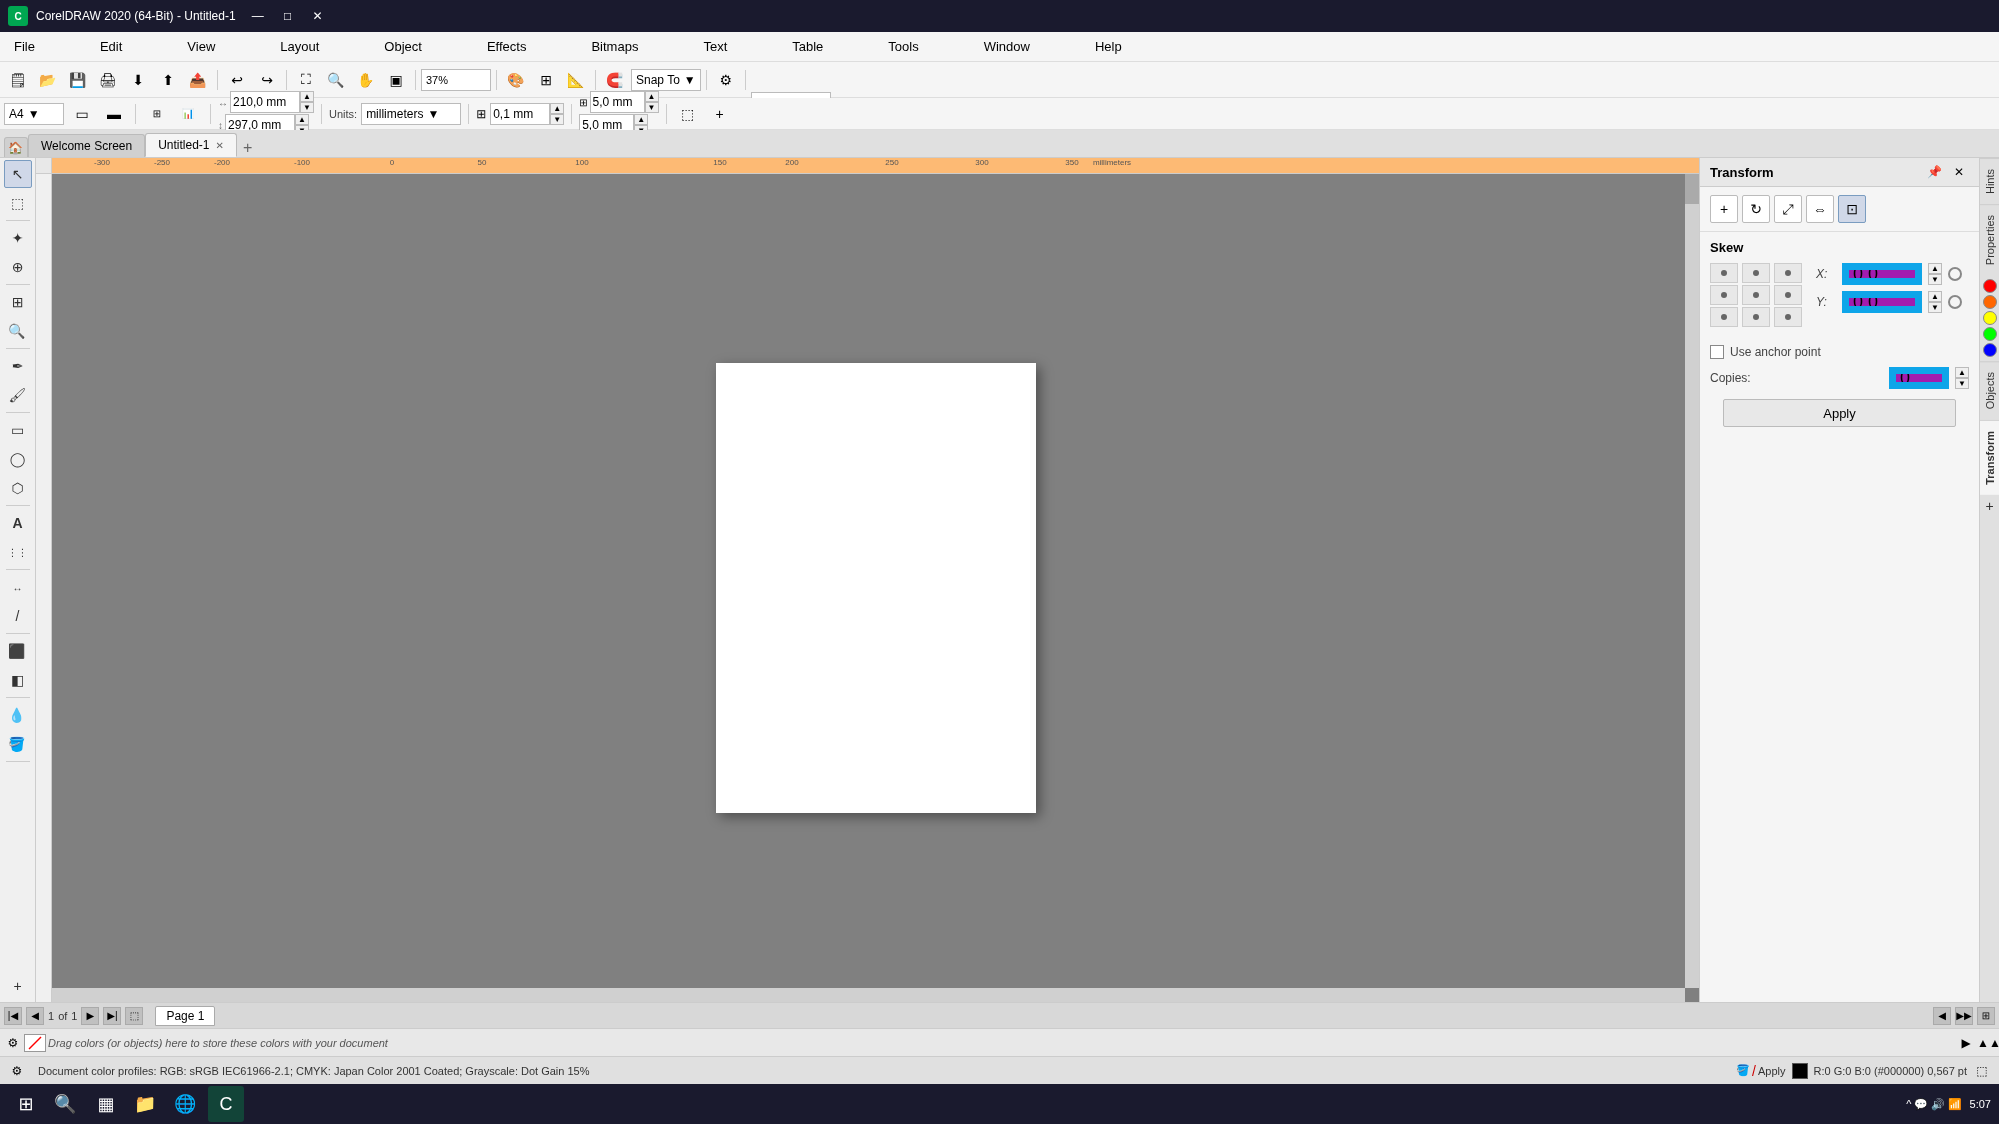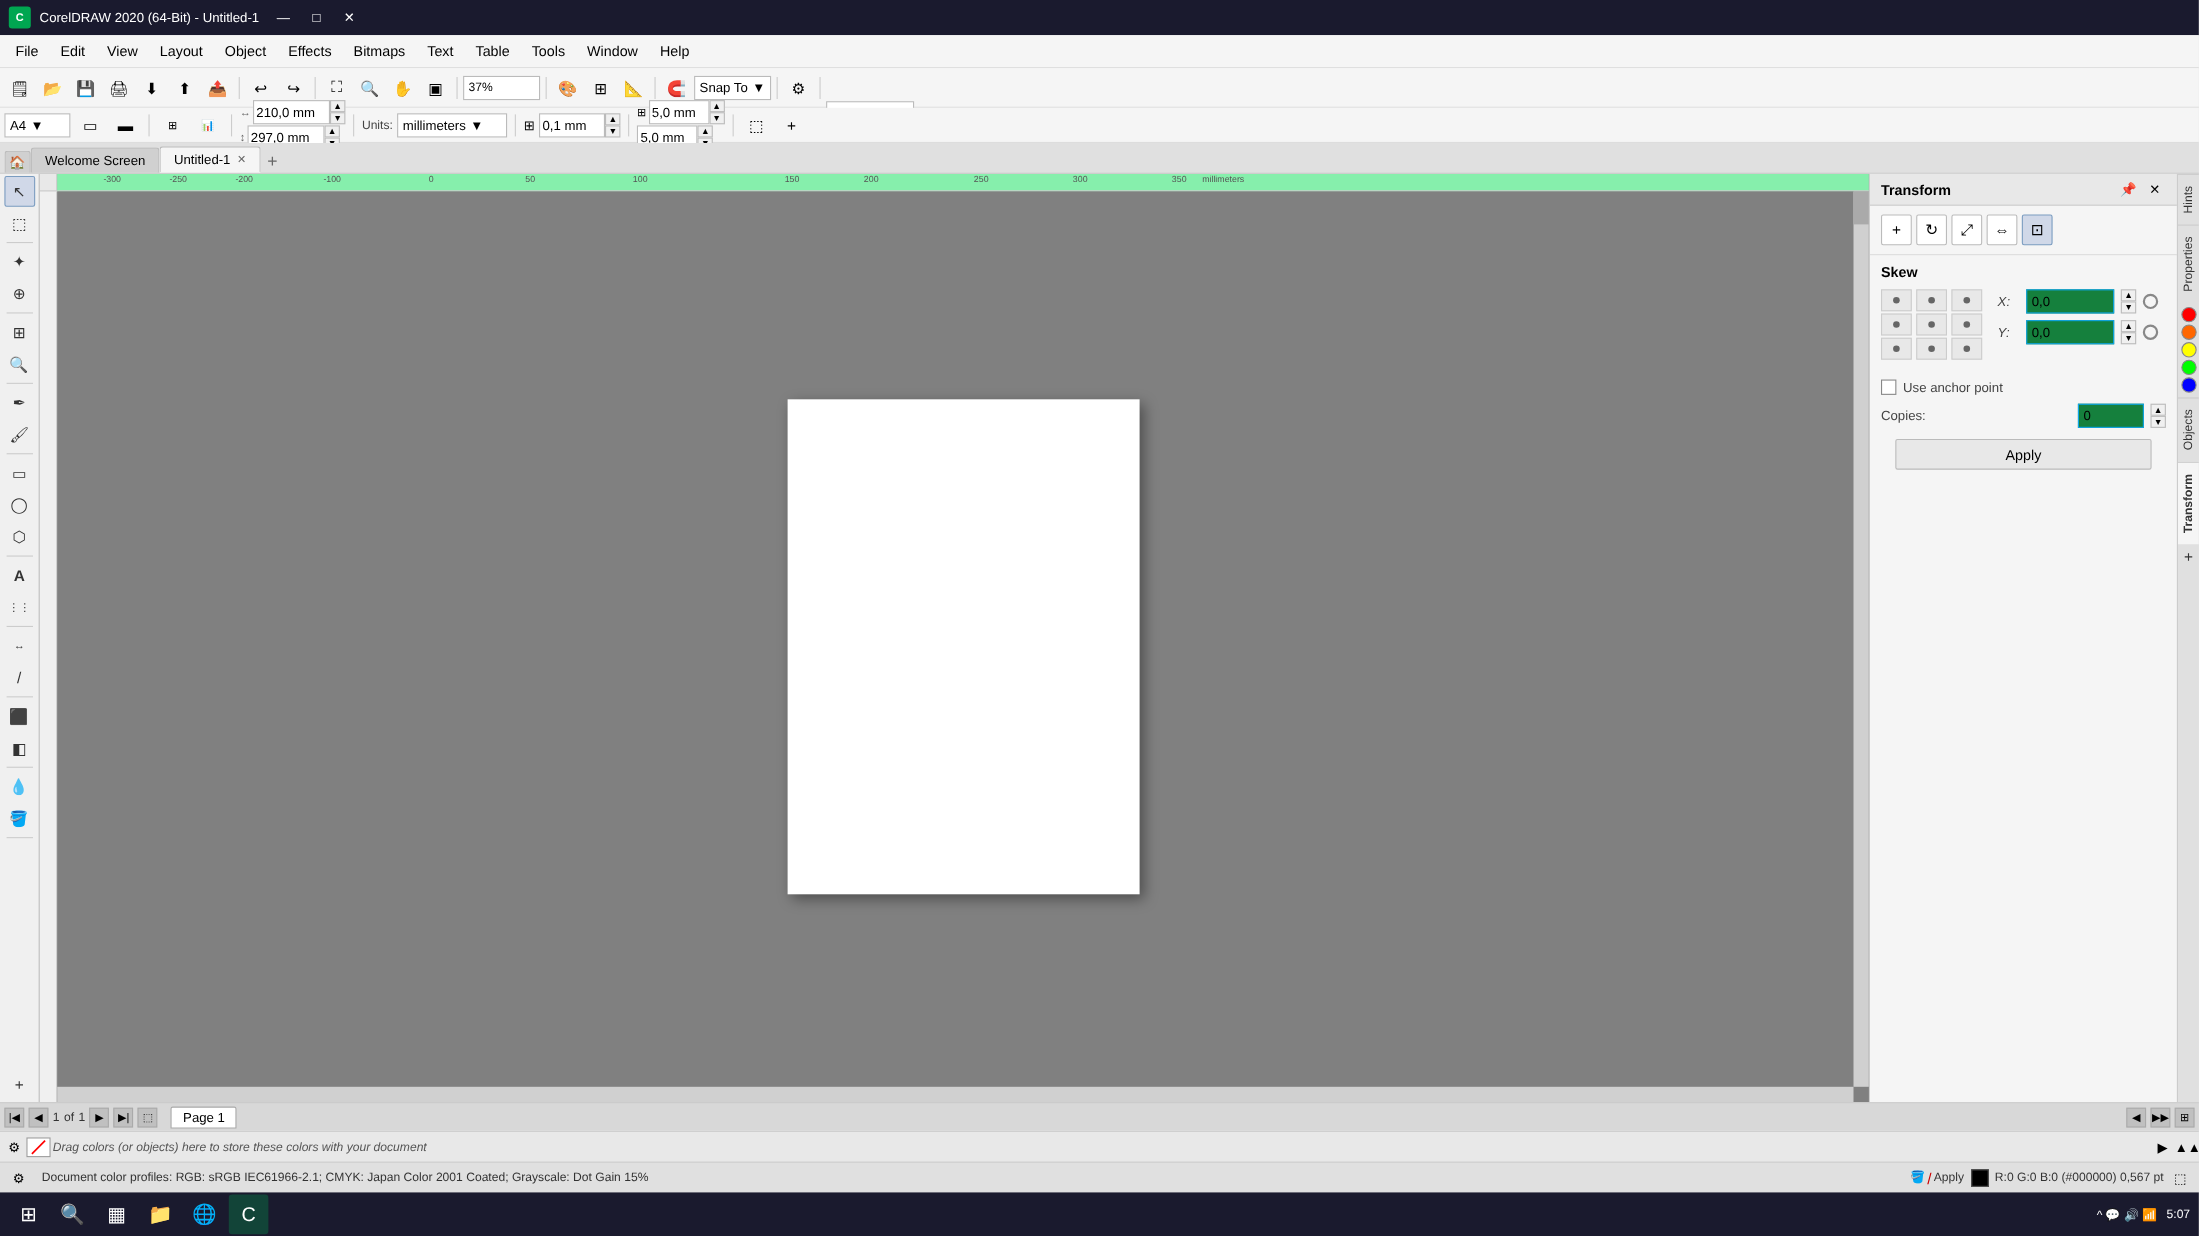--- a/index.html
+++ b/index.html
@@ -47,20 +47,21 @@
 
     
     #menu-bar {
       background: #f5f5f5;
       height: 30px;
       display: flex;
       align-items: center;
       padding: 0 4px;
       border-bottom: 1px solid #ddd;
       flex-shrink: 0;
+      gap: 45px;
     }
     .menu-item {
       padding: 4px 10px;
       cursor: pointer;
       font-size: 13px;
       border-radius: 3px;
     }
 
     
     #toolbar-1 {
@@ -228,21 +229,21 @@
     #canvas-area {
       flex: 1;
       background: #a0a0a0;
       overflow: hidden;
       position: relative;
     }
     #ruler-top {
       position: absolute;
       top: 0; left: 16px; right: 0;
       height: 16px;
-      background: #86efac;
+      background: #fdba74;
       border-bottom: 1px solid #ccc;
       overflow: hidden;
     }
     #ruler-left {
       position: absolute;
       top: 16px; left: 0;
       width: 16px; bottom: 0;
       background: #f0f0f0;
       border-right: 1px solid #ccc;
     }
@@ -377,24 +378,24 @@
     }
     .field-label {
       width: 20px;
       font-size: 12px;
       color: #444;
       font-style: italic;
     }
     .field-input {
       width: 80px;
       height: 22px;
-      border: 1px solid #0ea5e9;
+      border: 7px solid #0ea5e9;
       padding: 0 4px;
-      font-size: 12px;
-      background: #15803d;
+      font-size: 18px;
+      background: #a21caf;
     }
     .radio-dot {
       width: 14px; height: 14px;
       border: 2px solid #888;
       border-radius: 50%;
       cursor: pointer;
     }
 
     .anchor-row {
       display: flex;

